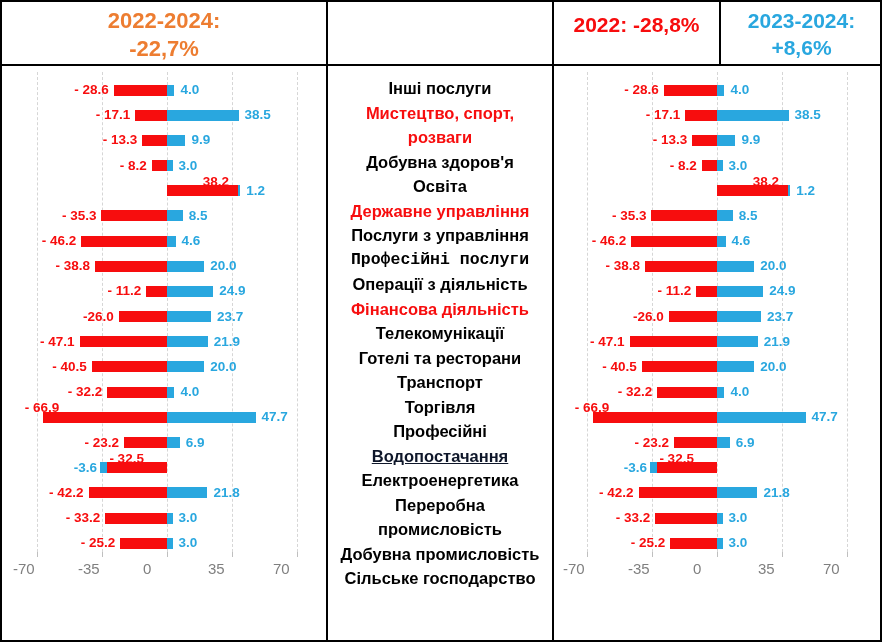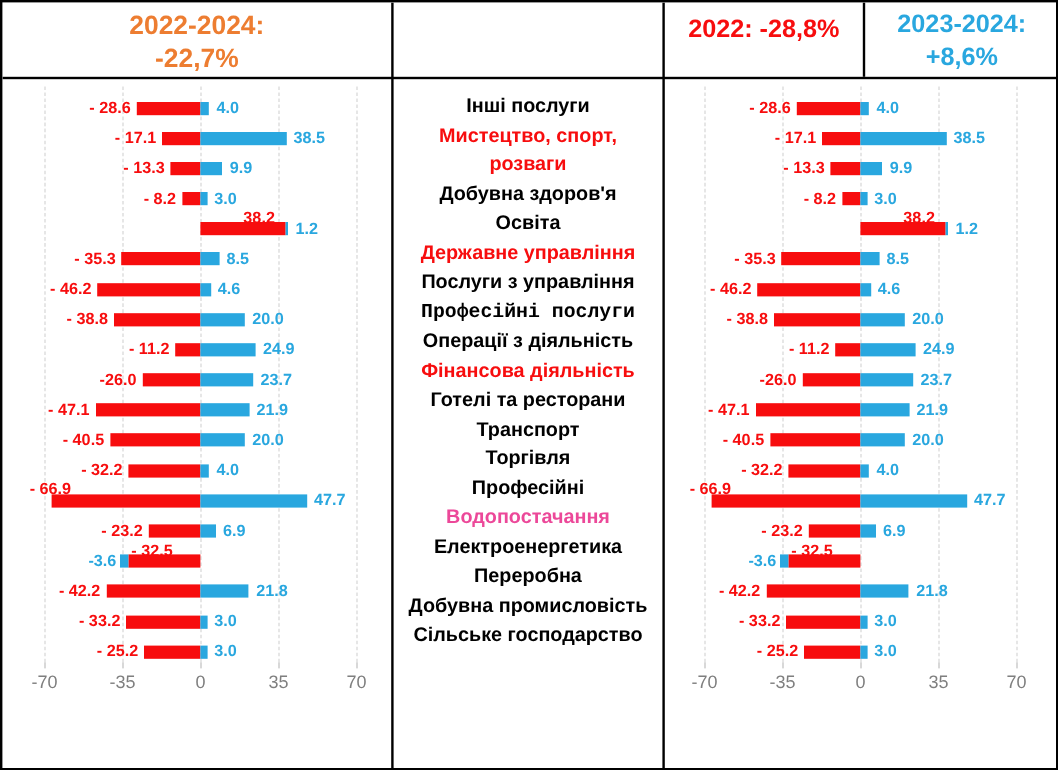--- a/index.html
+++ b/index.html
@@ -9,21 +9,21 @@
     font-family:"Liberation Sans","DejaVu Sans",sans-serif;
   }
   .vline{position:absolute;top:0;width:2px;background:#000;}
   .hline{position:absolute;left:0;height:2px;background:#000;}
   .header-cell{position:absolute;top:0;height:62px;text-align:center;font-weight:bold;}
   .hdr-line{line-height:28px;font-size:22px;text-align:center;}
   .hdr-line-sm{line-height:27px;font-size:21px;}
   .chart{position:absolute;top:62px;height:536px;}
   .gridline{position:absolute;width:1px;border-left:1px dashed #d6d6d6;}
   .tickmark{position:absolute;width:1px;height:5px;background:#bfbfbf;}
-  .ticklabel{position:absolute;width:48px;text-align:center;font-size:15px;color:#7f7f7f;height:18px;line-height:18px;}
+  .ticklabel{position:absolute;width:48px;font-size:15px;color:#7f7f7f;height:18px;line-height:18px;}
   .bar{position:absolute;height:11px;}
   .vlabel{position:absolute;height:16px;line-height:16px;font-size:13.5px;font-weight:bold;white-space:nowrap;}
   .vlabel.centered{width:64px;text-align:center;}
   .vlabel.right-al{text-align:right;}
   #labels-mid{position:absolute;top:62px;height:540px;text-align:center;font-weight:bold;font-size:16.5px;padding-top:12px;box-sizing:border-box;}
   .cat-line{line-height:24.5px;height:24.5px;}
 </style>
 </head>
 <body>
 
@@ -164,39 +164,43 @@
       <div style="color: rgb(0, 0, 0); font-family: Liberation Mono, monospace;">
         <div class="cat-line">Професійні послуги</div>
       </div>
       <div style="color: rgb(0, 0, 0);">
         <div class="cat-line">Операції з діяльність</div>
       </div>
       <div style="color: rgb(247, 13, 14);">
         <div class="cat-line">Фінансова діяльність</div>
       </div>
       <div style="color: rgb(0, 0, 0);">
+        <div class="cat-line">Телекомунікації</div>
+      </div>
+      <div style="color: rgb(0, 0, 0);">
         <div class="cat-line">Готелі та ресторани</div>
       </div>
       <div style="color: rgb(0, 0, 0);">
         <div class="cat-line">Транспорт</div>
       </div>
       <div style="color: rgb(0, 0, 0);">
         <div class="cat-line">Торгівля</div>
       </div>
       <div style="color: rgb(0, 0, 0);">
         <div class="cat-line">Професійні</div>
       </div>
-      <div style="color: #ec4899;">
+      <div style="color: #0f172a; text-decoration: underline;">
         <div class="cat-line">Водопостачання</div>
       </div>
       <div style="color: rgb(0, 0, 0);">
         <div class="cat-line">Електроенергетика</div>
       </div>
       <div style="color: rgb(0, 0, 0);">
         <div class="cat-line">Переробна</div>
+        <div class="cat-line">промисловість</div>
       </div>
       <div style="color: rgb(0, 0, 0);">
         <div class="cat-line">Добувна промисловість</div>
       </div>
       <div style="color: rgb(0, 0, 0);">
         <div class="cat-line">Сільське господарство</div>
       </div>
     </div>
   <div id="chart-right" class="chart" style="left:552px;width:328px;">
       <div class="gridline" style="left: 33px; top: 8px; height: 480px;"></div>

